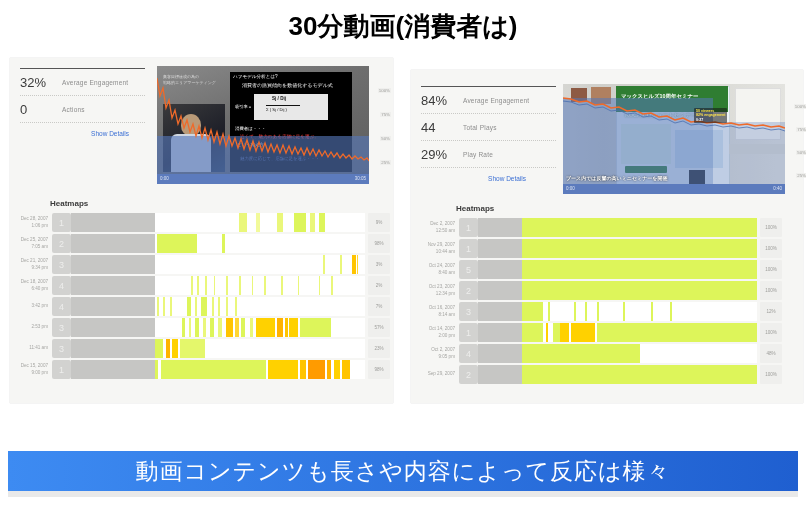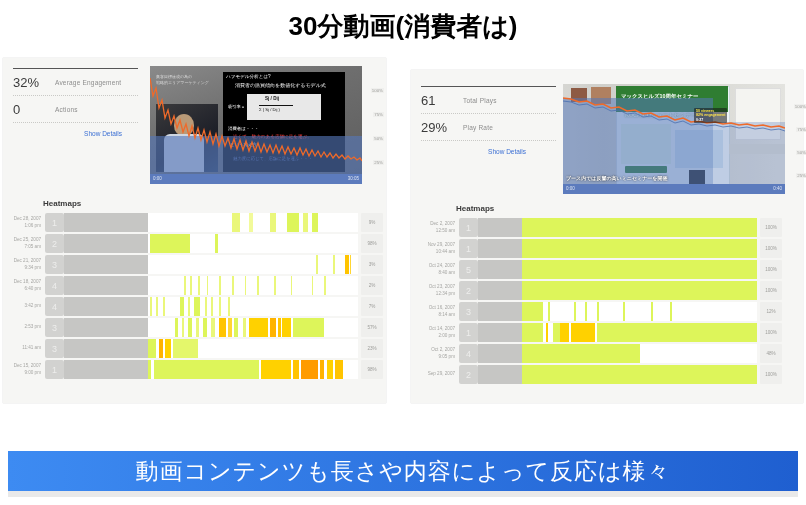--- a/index.html
+++ b/index.html
@@ -21,21 +21,21 @@
   }
 
   
   .panels{display:flex;width:806px;height:400px;}
   .panel-wrap{flex:1;position:relative;}
   .panel{
     position:absolute;
     background:#f6f6f4;
     box-shadow:0 0 1px rgba(0,0,0,.25);
   }
-  .panel.left{left:3px;top:6px;width:383px;height:345px;}
+  .panel.left{left:10px;top:6px;width:383px;height:345px;}
   .panel.right{left:8px;top:18px;width:392px;height:333px;}
 
   
   .top-sec{display:flex;position:relative;}
   .stats{
     padding:0 10px;
     box-sizing:border-box;
   }
   .stats-rule{border-top:1.4px solid #555;margin:0 0 0 0;}
   .stat-row{
@@ -364,21 +364,25 @@
       </div>
     </div>
 
     <div class="panel-wrap">
       <div class="panel right">
 
         <div class="top-sec" style="height:130px;">
           <div class="stats" style="width:155px;padding-top:16px;">
             <div class="stats-rule"></div>
             <div class="stat-row">
-              <div class="stat-val">61</div>
+              <div class="stat-val">84%</div>
+              <div class="stat-lab">Average Engagement</div>
+            </div>
+            <div class="stat-row">
+              <div class="stat-val">44</div>
               <div class="stat-lab">Total Plays</div>
             </div>
             <div class="stat-row">
               <div class="stat-val">29%</div>
               <div class="stat-lab">Play Rate</div>
             </div>
             <div class="show-details" style="padding-right:30px;">Show Details</div>
           </div>
 
           <div class="video" style="position:absolute;left:152px;top:14px;width:222px;height:110px;background:#cfcfcb;">

